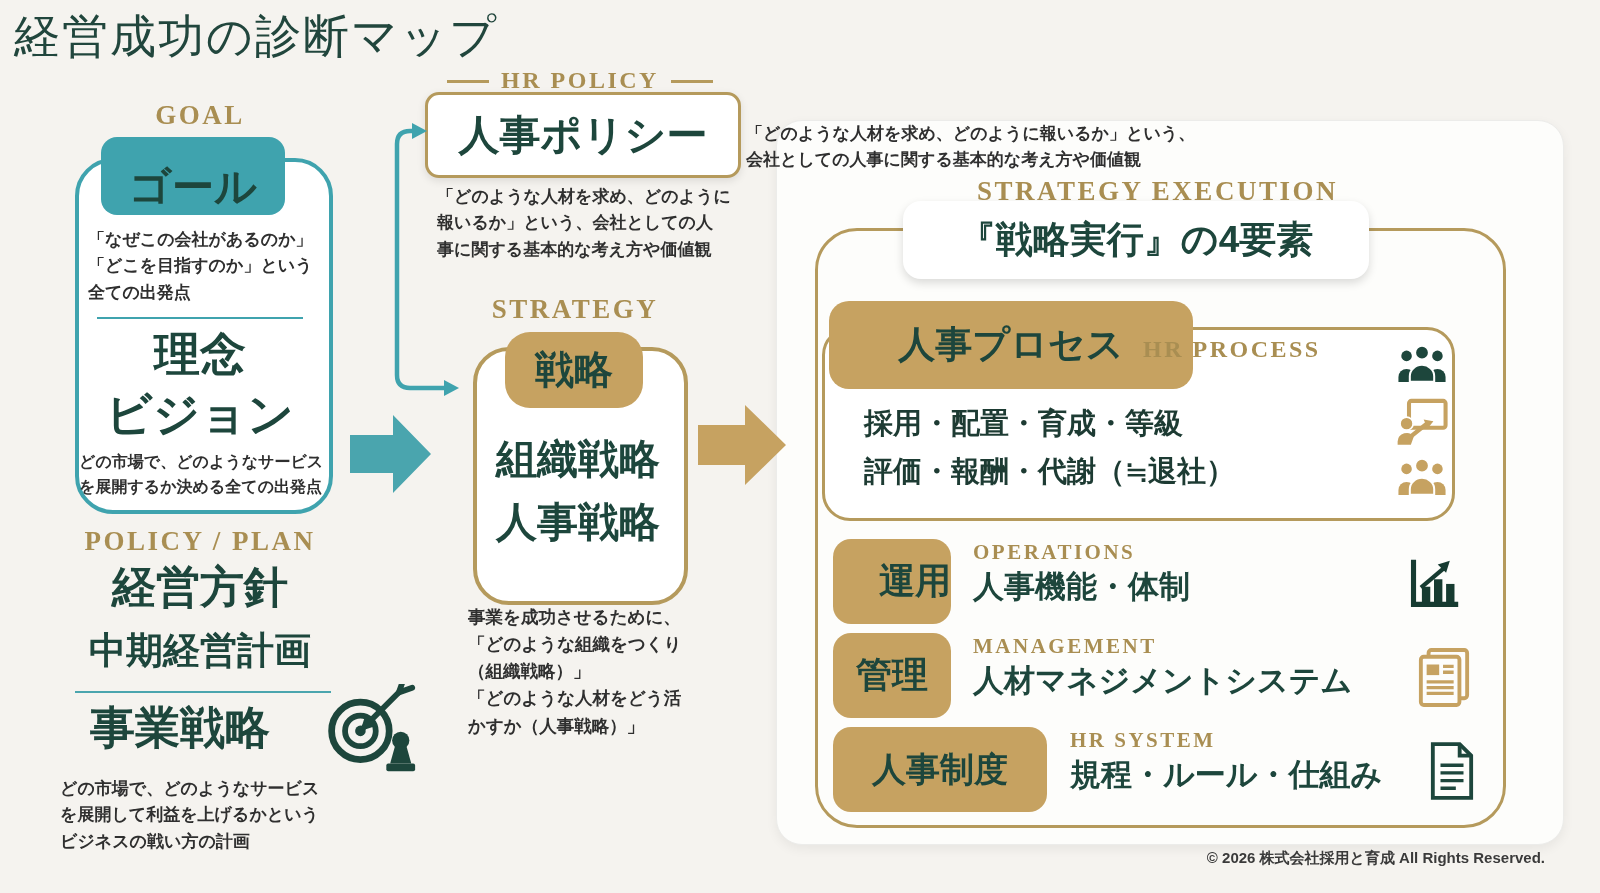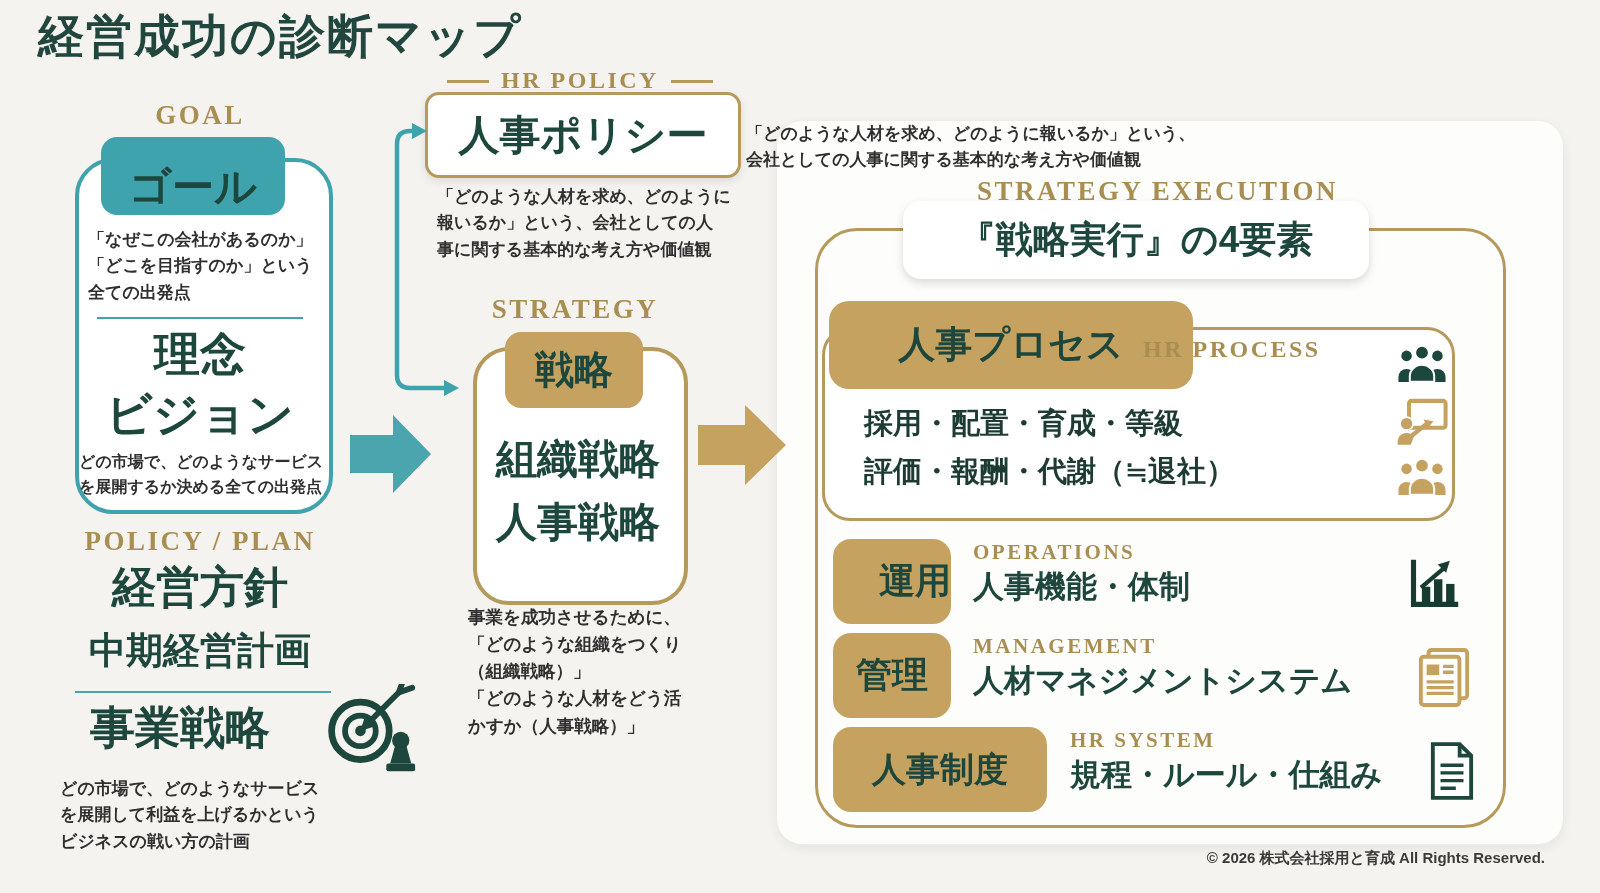--- a/index.html
+++ b/index.html
@@ -20,22 +20,22 @@
   svg{display:block;}
 </style>
 </head>
 <body>
 
 <div id="stage">
 
   <div class="abs" style="left:776px;top:120px;width:786px;height:723px;background:#fdfdfb;border-radius:26px;
               box-shadow:0 4px 12px rgba(0,0,0,.06);border:1px solid #ececea;"></div>
 
-  <div class="abs" style="left:14px;top:6px;font-family:'Liberation Serif',serif;font-weight:700;font-size:46px;
-              color:#21463d;letter-spacing:2px;margin-left:24px;">経営成功の診断マップ</div>
+  <div class="abs" style="left:14px;top:6px;font-family:'Liberation Serif',serif;font-weight:400;font-size:46px;
+              color:#21463d;letter-spacing:2px;">経営成功の診断マップ</div>
 
   <div class="abs label-en center" style="left:75px;top:100px;width:250px;font-size:27px;">GOAL</div>
 
   <div class="abs" style="left:75px;top:158px;width:250px;height:348px;background:#fff;border:4px solid #3fa3ae;border-radius:38px;"></div>
 
   <div class="abs badge-teal" style="left:101px;top:137px;width:184px;height:78px;">
     <span class="jp" style="font-size:42px;">ゴール</span>
   </div>
 
   <div class="abs desc pre" style="left:88px;top:227px;width:232px;">「なぜこの会社があるのか」
@@ -90,21 +90,21 @@
 報いるか」という、会社としての人
 事に関する基本的な考え方や価値観</div>
 
   <div class="abs desc pre" style="left:746px;top:121px;width:450px;">「どのような人材を求め、どのように報いるか」という、
   会社としての人事に関する基本的な考え方や価値観</div>
 
   <div class="abs label-en center" style="left:460px;top:294px;width:230px;font-size:27px;">STRATEGY</div>
 
   <div class="abs" style="left:473px;top:347px;width:207px;height:250px;background:#fff;border:4px solid #b59a5c;border-radius:36px;"></div>
 
-  <div class="abs badge-tan" style="left:505px;top:332px;width:138px;height:76px;border-radius:16px;">
+  <div class="abs badge-tan" style="left:505px;top:332px;width:138px;height:76px;border-radius:25px;">
     <span class="jp" style="font-size:39px;">戦略</span>
   </div>
 
   <div class="abs jp center" style="left:453px;top:432px;width:250px;font-size:41px;">組織戦略</div>
   <div class="abs jp center" style="left:453px;top:495px;width:250px;font-size:41px;">人事戦略</div>
 
   <div class="abs desc pre" style="left:468px;top:604px;width:280px;font-size:17.5px;">事業を成功させるために、
 「どのような組織をつくり
 （組織戦略）」
 「どのような人材をどう活

